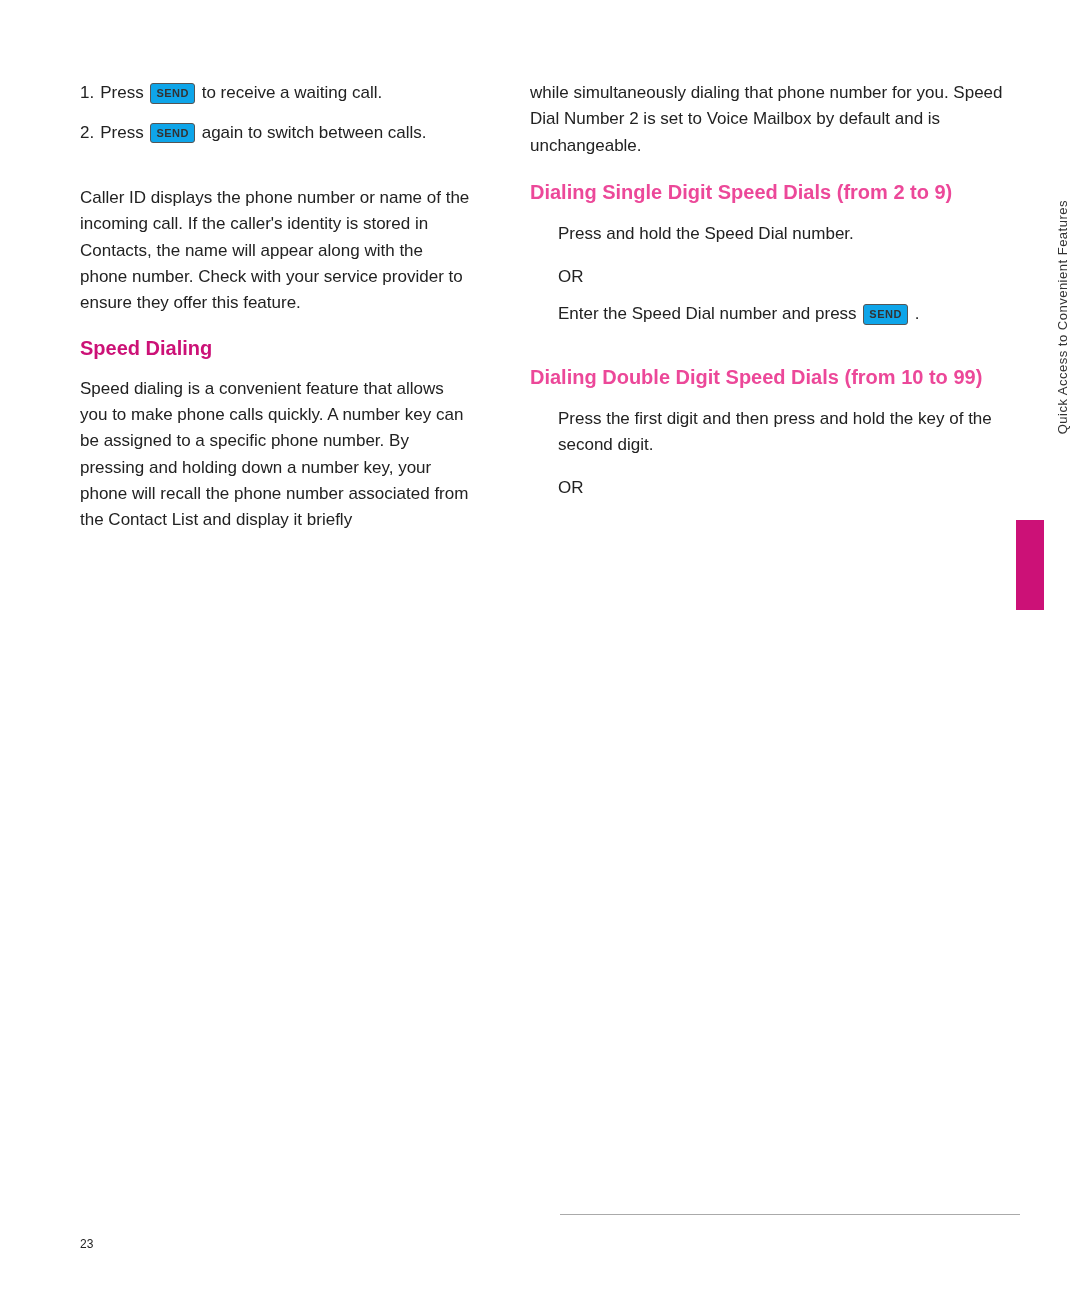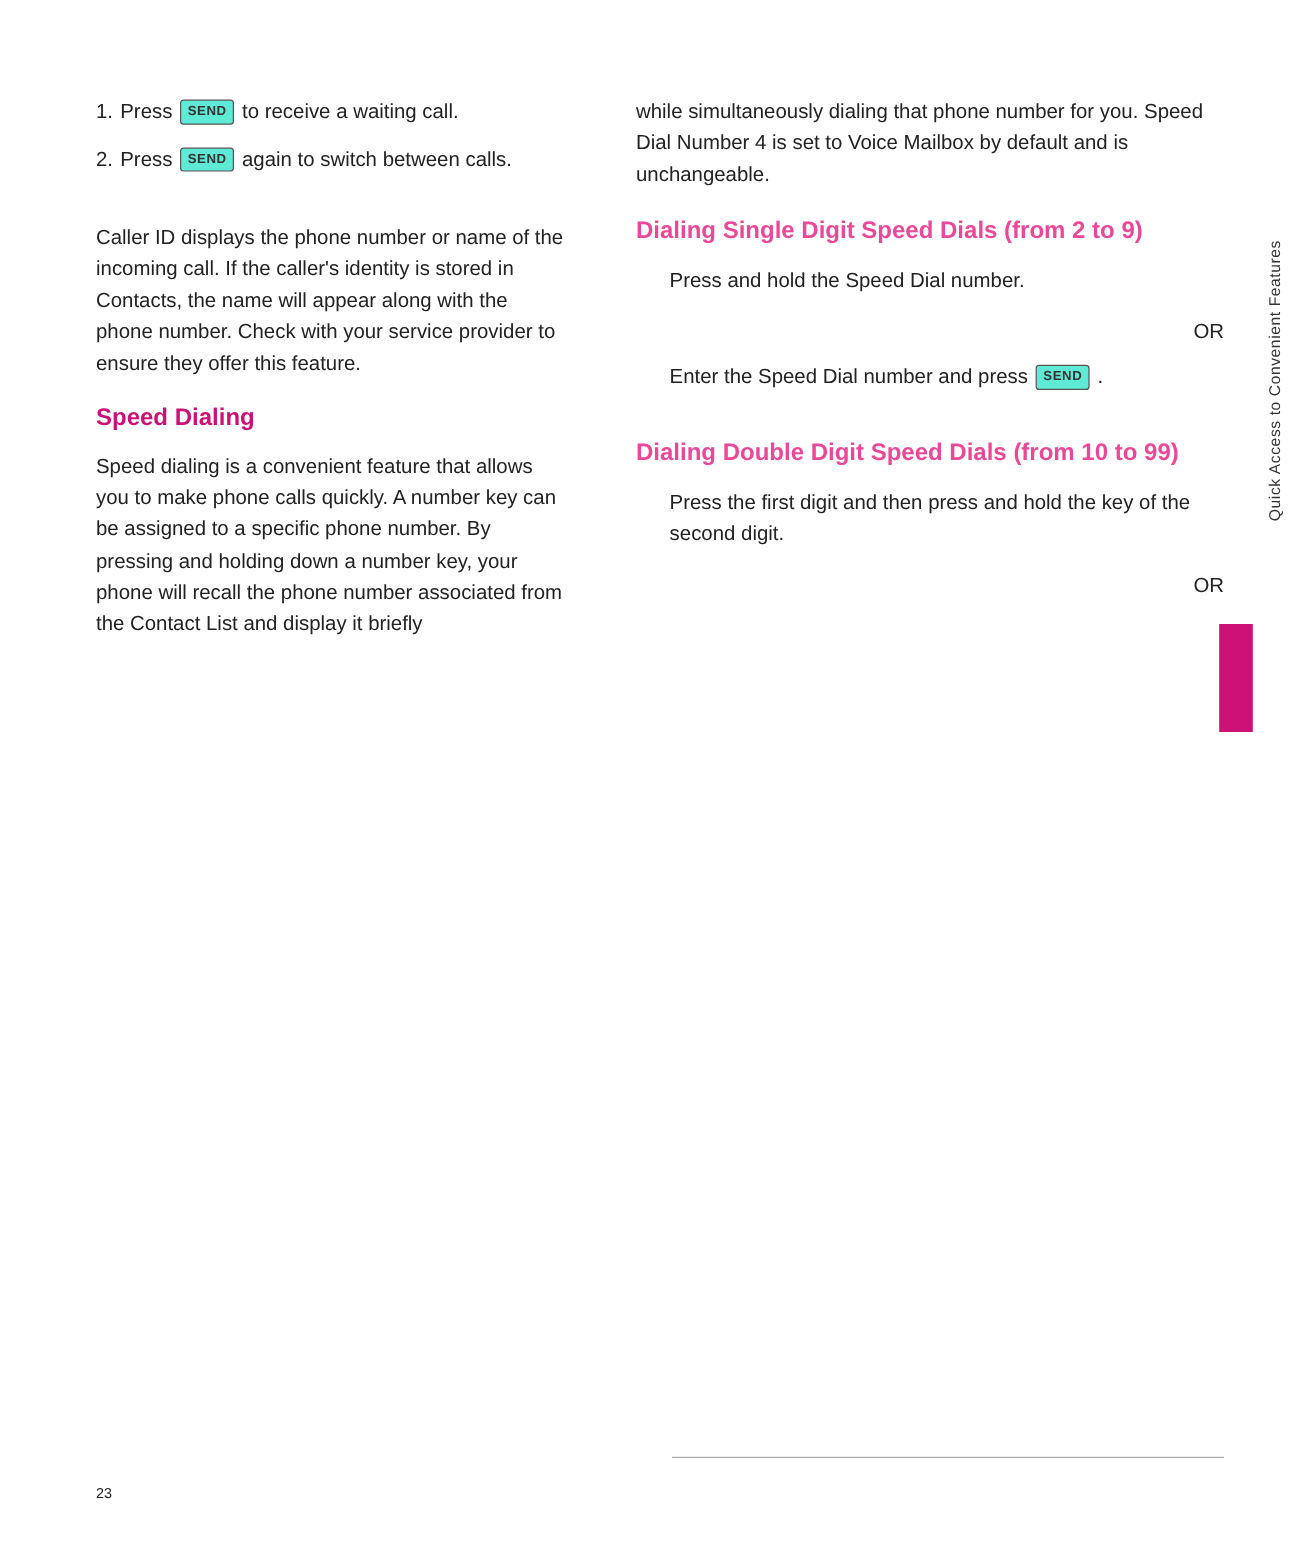--- a/index.html
+++ b/index.html
@@ -59,21 +59,21 @@
     .send-badge {
       display: inline-flex;
       align-items: center;
       justify-content: center;
       border: 1.5px solid #555;
       border-radius: 3px;
       padding: 1px 5px;
       font-size: 11px;
       font-weight: bold;
       color: #333;
-      background: #5eead4;
+      background: #0ea5e9;
       vertical-align: middle;
       margin: 0 2px;
       letter-spacing: 0.5px;
       white-space: nowrap;
     }
 
     .section-heading {
       font-size: 20px;
       font-weight: bold;
       color: #cc1177;
@@ -93,21 +93,20 @@
       font-weight: bold;
       color: #ec4899;
       margin-bottom: 16px;
       line-height: 1.3;
     }
 
     .or-text {
       font-size: 17px;
       color: #222;
       margin: 14px 0;
-      text-align: right;
     }
 
     .indent-block {
       padding-left: 28px;
       margin-bottom: 8px;
     }
 
     .subsection {
       margin-bottom: 36px;
     }
@@ -198,21 +197,21 @@
 
       <p class="body-text">Caller ID displays the phone number or name of the incoming call. If the caller's identity is stored in Contacts, the name will appear along with the phone number. Check with your service provider to ensure they offer this feature.</p>
 
       <h2 class="section-heading">Speed Dialing</h2>
       <p class="body-text">Speed dialing is a convenient feature that allows you to make phone calls quickly. A number key can be assigned to a specific phone number. By pressing and holding down a number key, your phone will recall the phone number associated from the Contact List and display it briefly</p>
 
     </div>
 
     <div class="right-column">
 
-      <p class="body-text">while simultaneously dialing that phone number for you. Speed Dial Number 4 is set to Voice Mailbox by default and is unchangeable.</p>
+      <p class="body-text">while simultaneously dialing that phone number for you. Speed Dial Number 2 is set to Voice Mailbox by default and is unchangeable.</p>
 
       <div class="subsection">
         <h3 class="subsection-heading">Dialing Single Digit Speed Dials (from 2 to 9)</h3>
         <div class="indent-block">
           <p class="body-text">Press and hold the Speed Dial number.</p>
         </div>
         <div class="indent-block">
           <p class="or-text">OR</p>
         </div>
         <div class="indent-block">

